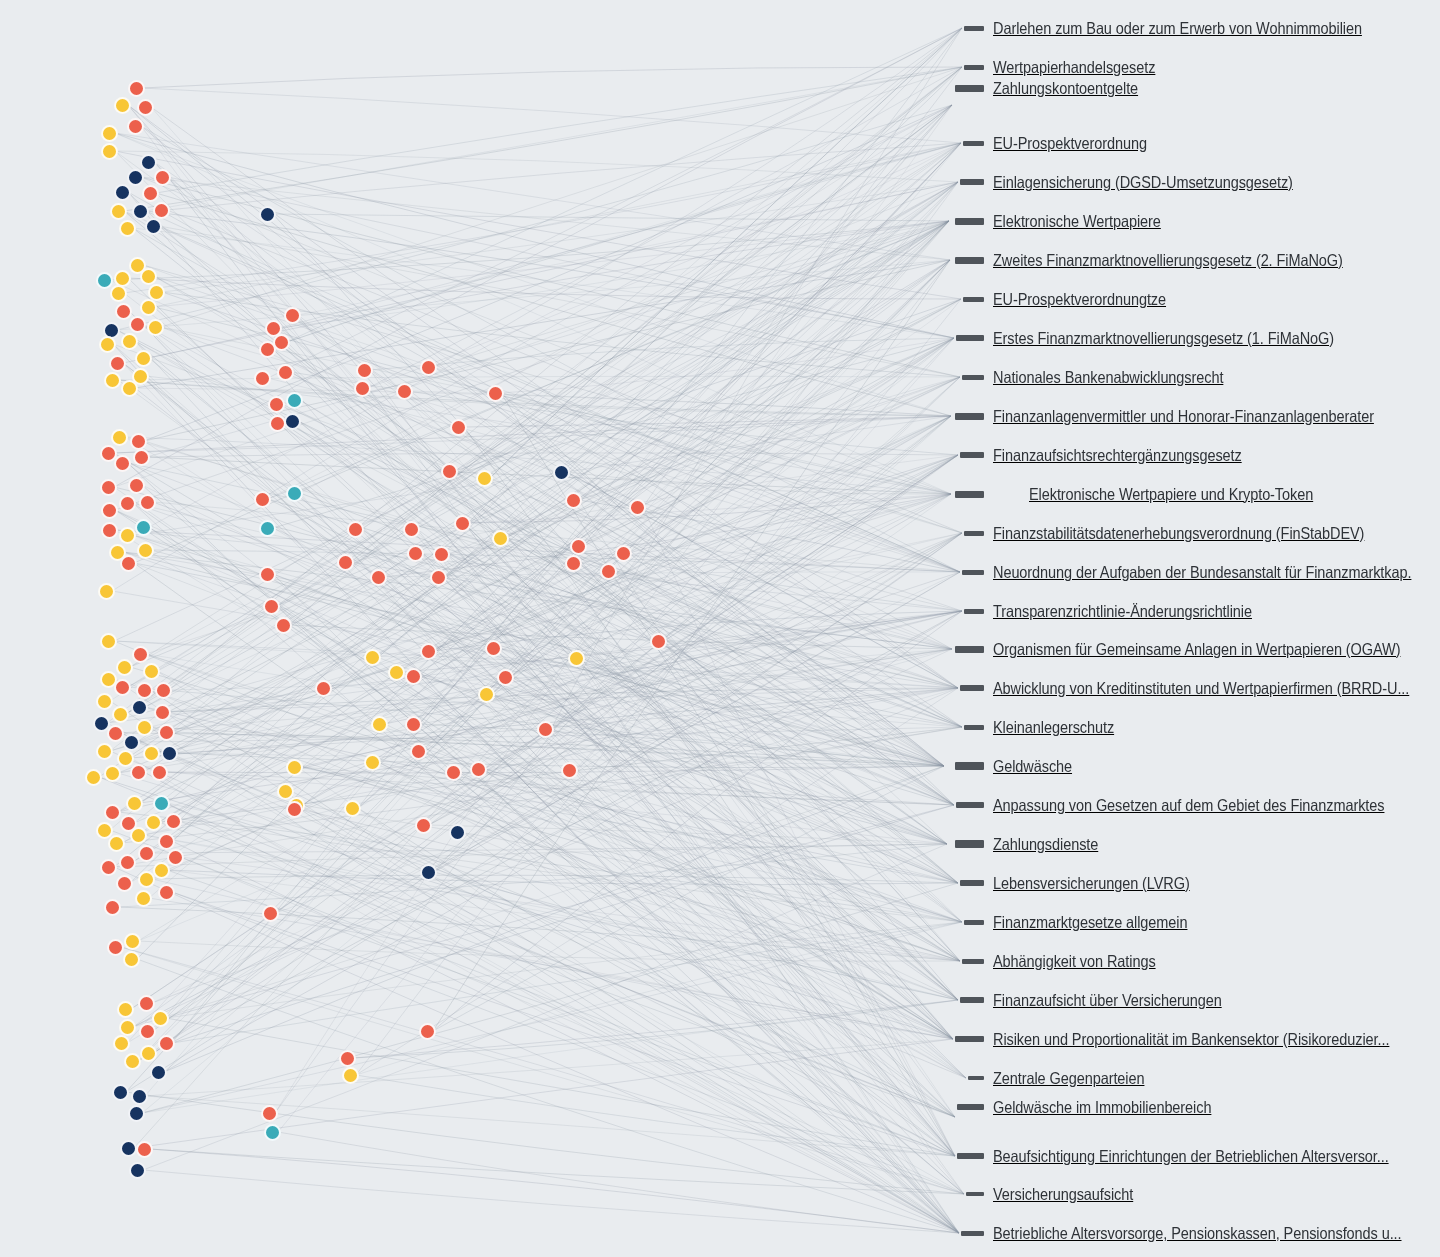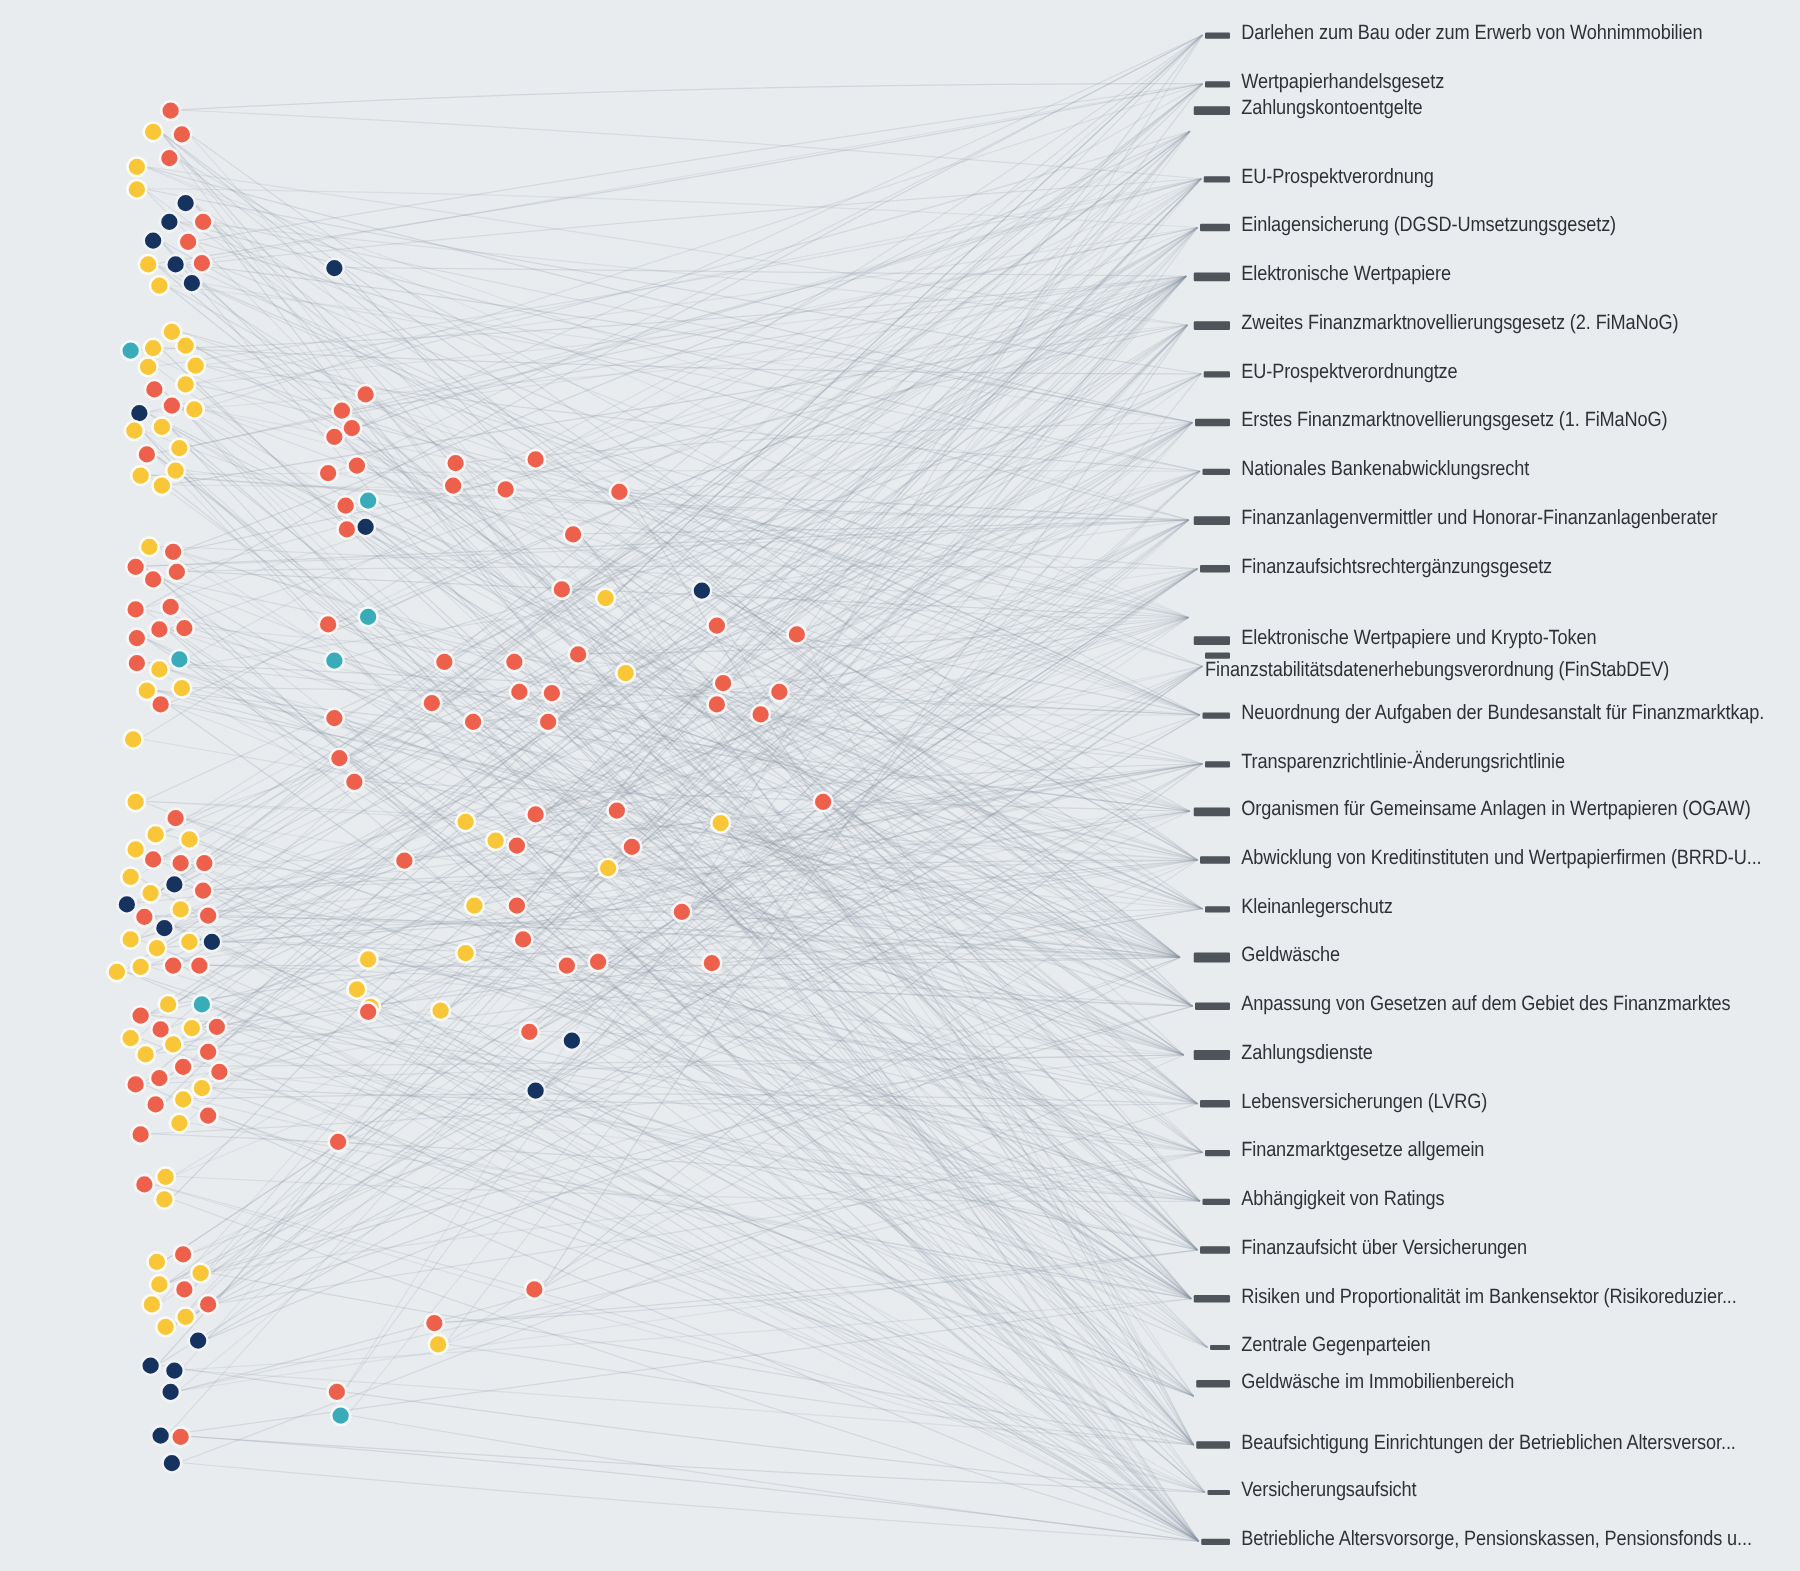--- a/index.html
+++ b/index.html
@@ -17,21 +17,23 @@
     border-radius:50%;
     border:2px solid rgba(253,254,255,.95);
     box-sizing:content-box;
     z-index:3;
   }
   .topic-row{
     position:absolute;
     left:955px;
     height:22px;
     display:flex;
+    align-items:center;
     z-index:4;
+    text-decoration:underline;
   }
   .tickwrap{
     width:29px;
     display:flex;
     justify-content:flex-end;
     align-items:center;
     flex:none;
   }
   .tick{
     background:#4f545a;
@@ -1078,28 +1080,28 @@
     <span class="topic-text">Finanzanlagenvermittler und Honorar-Finanzanlagenberater</span>
   </div>
 
   <div class="topic-row" style="top: 444px;">
     <div class="tickwrap">
       <div class="tick" style="width: 24px; height: 6px;"></div>
     </div>
     <span class="topic-text">Finanzaufsichtsrechtergänzungsgesetz</span>
   </div>
 
-  <div class="topic-row" style="top: 501px;">
+  <div class="topic-row" style="top: 483px; gap: 36px;">
     <div class="tickwrap">
       <div class="tick" style="width: 31px; height: 7px;"></div>
     </div>
     <span class="topic-text">Elektronische Wertpapiere und Krypto-Token</span>
   </div>
 
-  <div class="topic-row" style="top: 522px; flex-direction: column;">
+  <div class="topic-row" style="top: 522px;">
     <div class="tickwrap">
       <div class="tick" style="width: 20px; height: 5px;"></div>
     </div>
     <span class="topic-text">Finanzstabilitätsdatenerhebungsverordnung (FinStabDEV)</span>
   </div>
 
   <div class="topic-row" style="top: 561px;">
     <div class="tickwrap">
       <div class="tick" style="width: 22px; height: 5px;"></div>
     </div>

